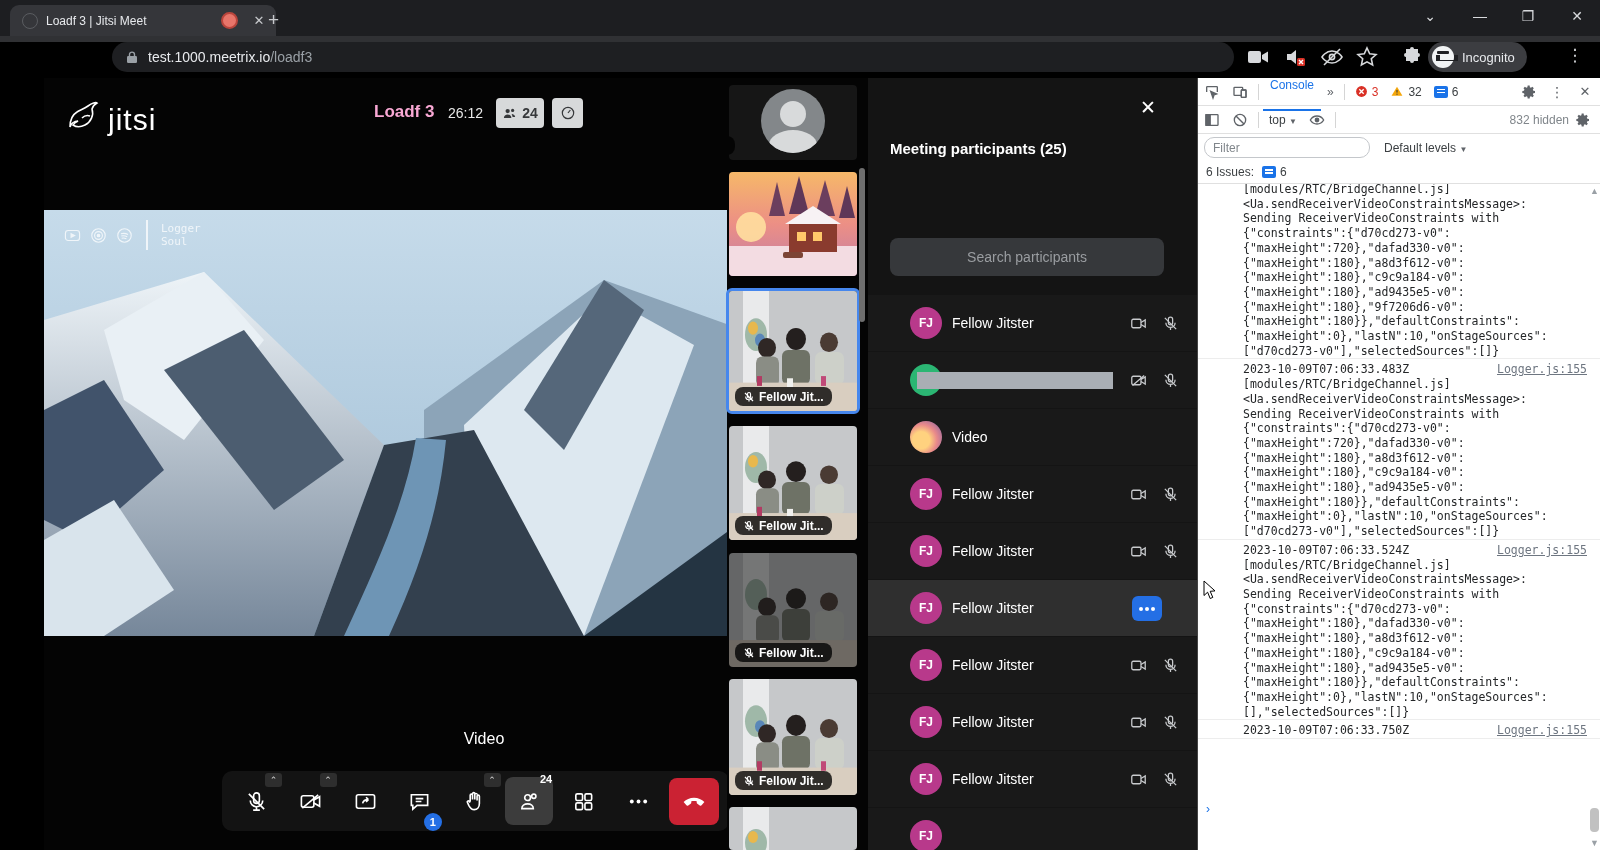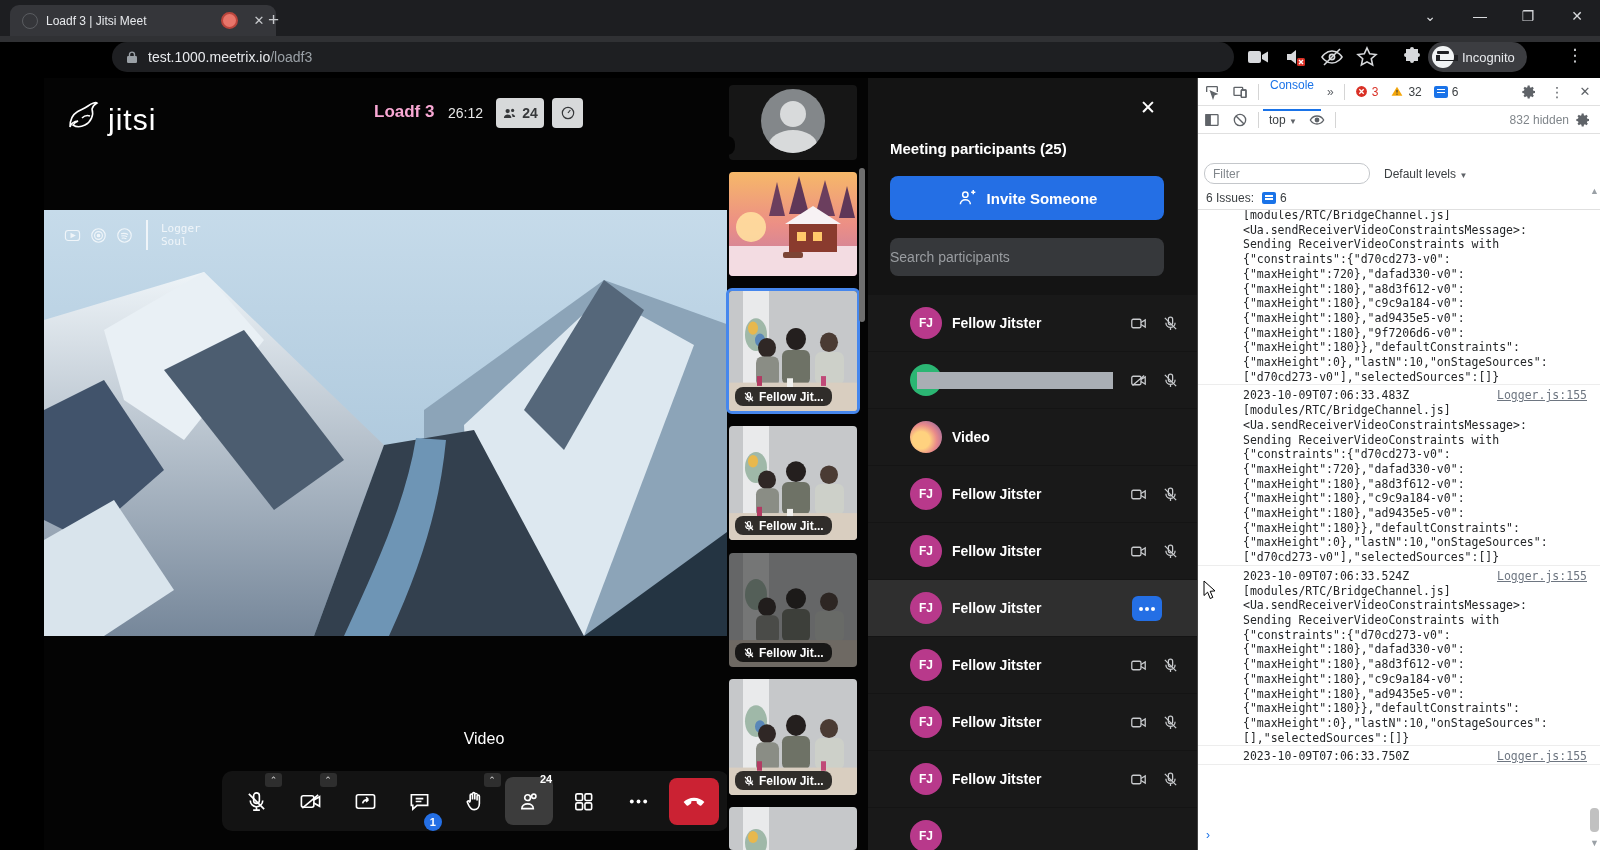--- a/index.html
+++ b/index.html
@@ -85,43 +85,43 @@
   .scene{width:100%;height:100%;}
 
   
   #ppanel{left:868px;top:78px;width:329px;height:772px;background:#141414;}
   #ppanel-close{left:1137px;top:97px;width:22px;height:22px;color:#fff;font-size:19px;line-height:22px;text-align:center;}
   #ppanel-title{left:890px;top:140px;color:#fff;font-size:15px;font-weight:700;}
   #invite-btn{left:890px;top:176px;width:274px;height:44px;background:#246FE5;border-radius:8px;display:flex;
         align-items:center;justify-content:center;gap:10px;color:#fff;font-size:15px;font-weight:700;}
   #invite-btn svg{width:20px;height:20px;}
   #psearch{left:890px;top:238px;width:274px;height:38px;background:#36383b;border-radius:8px;display:flex;
-        align-items:center;justify-content:flex-start;color:#9a9da1;font-size:14px;}
+        align-items:center;justify-content:center;color:#9a9da1;font-size:14px;}
   #plist{left:868px;top:295px;width:329px;height:555px;overflow:hidden;text-align:center;}
   .prow{position:relative;height:56px;margin-bottom:1px;background:#191919;display:flex;align-items:center;}
   .prow.hover{background:#2f2f2f;}
   .prow .av{position:absolute;left:42px;width:32px;height:32px;border-radius:50%;display:flex;align-items:center;
         justify-content:center;color:#fff;font-size:12px;font-weight:700;background:#B8398B;}
   .prow .av.green{background:#2BB673;}
   .prow .av.img{background:radial-gradient(circle at 35% 60%, #ffd27f 0 30%, #e98a8a 55%, #7a5ba8 100%);}
-  .prow .nm{position:absolute;left:84px;color:#fff;font-size:14px;font-weight:700;}
+  .prow .nm{position:absolute;left:84px;color:#fff;font-size:14px;font-weight:400;}
   .prow .ric{position:absolute;top:20px;width:17px;height:17px;color:#c9cbce;}
   .ric.cam{left:262px;} .ric.mic{left:294px;}
   #redact{position:absolute;left:49px;top:20px;width:196px;height:17px;background:#a9aeb4;}
   #row-menu{position:absolute;left:264px;top:16px;width:30px;height:25px;background:#246FE5;border-radius:6px;
         color:#fff;display:flex;align-items:center;justify-content:center;gap:2px;}
   #row-menu i{width:4px;height:4px;border-radius:50%;background:#fff;}
 
   
   #devtools{left:1197px;top:78px;width:403px;height:772px;background:#fff;border-left:1px solid #444;
         font-family:"Liberation Sans",sans-serif;color:#202124;}
   .dtrow{display:flex;align-items:center;}
   #dt-row1{height:27px;border-bottom:1px solid #e0e0e0;}
   #dt-row2{height:27px;border-bottom:1px solid #e0e0e0;}
-  #dt-row3{height:27px;margin-top:26px;}
+  #dt-row3{height:27px;}
   #dt-issues{height:22px;border-bottom:1px solid #e0e0e0;color:#3c4043;font-size:12px;}
   .dticon{width:16px;height:16px;color:#5f6368;margin:0 6px;flex:none;}
   .dtsep{width:1px;height:16px;background:#d5d5d5;margin:0 4px;flex:none;}
   #dt-console-tab{color:#1a73e8;font-size:12px;padding:0 7px;height:39px;line-height:26px;
         border-bottom:2px solid #1a73e8;box-sizing:border-box;}
   .dt-more{color:#5f6368;font-size:12px;padding:0 6px;}
   .dt-badge{display:flex;align-items:center;gap:4px;font-size:12px;margin:0 6px;}
   .dt-badge.err{color:#d93025;}
   .dt-badge .n{color:#3c4043;}
   .dt-badge.err .n{color:#d93025;}
@@ -500,27 +500,20 @@
       <ellipse cx="27" cy="36" rx="11" ry="14" fill="#9fb8a8"></ellipse>
           <ellipse cx="24" cy="30" rx="5" ry="6" fill="#e8b84d"></ellipse>
     </svg>
   </div>
   <div id="fs-scroll" class="abs"></div>
 </div>
 
 <div id="ppanel" class="abs"></div>
 <div id="ppanel-close" class="abs">✕</div>
 <div id="ppanel-title" class="abs">Meeting participants (25)</div>
-<div id="invite-btn" class="abs">
-  <svg viewBox="0 0 24 24" fill="none" stroke="currentColor" stroke-width="1.8">
-        <circle cx="10" cy="8" r="3.2"></circle>
-        <path d="M4 19.5c0-3.3 2.7-5.3 6-5.3s6 2 6 5.3M17 5h5M19.5 2.5v5"></path>
-      </svg>
-  <span>Invite Someone</span>
-</div>
 <div id="psearch" class="abs">
   <span>Search participants</span>
 </div>
 
 <div id="plist" class="abs">
   <div class="prow">
     <span class="av">FJ</span>
     <span class="nm">Fellow Jitster</span>
     <span class="ric cam">
           <svg viewBox="0 0 24 24" fill="none" stroke="currentColor" stroke-width="1.8">

